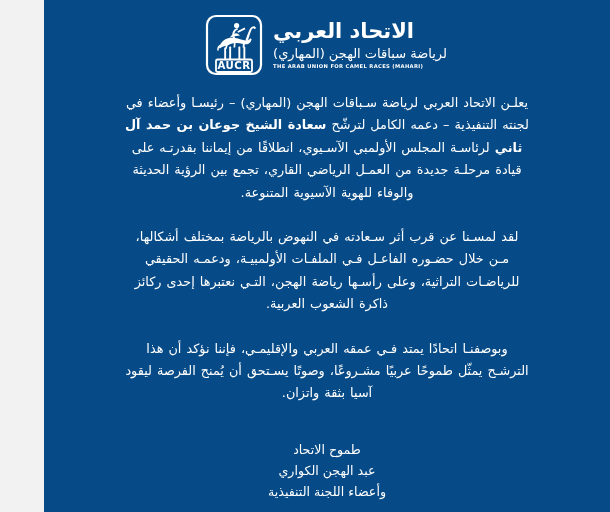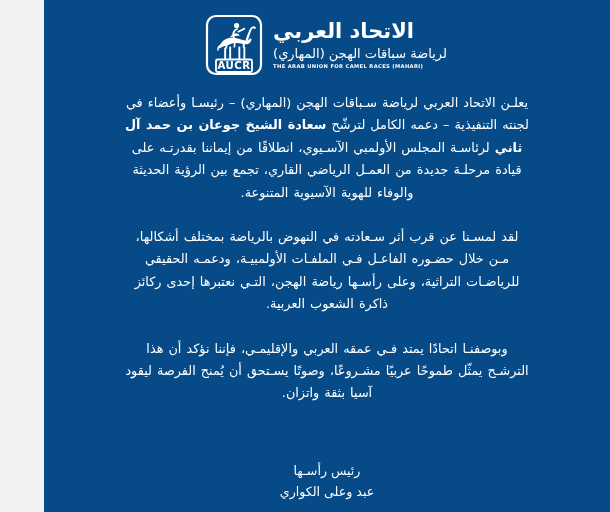--- a/index.html
+++ b/index.html
@@ -225,18 +225,19 @@
 
       <p class="para" id="para-1"><span>يعلـن الاتحاد العربي لرياضة سـباقات الهجن (المهاري) – رئيسـا وأعضاء في لجنته التنفيذية – دعمه الكامل لترشّح </span><b>سعادة الشيخ جوعان بن حمد آل ثاني</b><span> لرئاسـة المجلس الأولمبي الآسـيوي، انطلاقًا من إيماننا بقدرتـه على قيادة مرحلـة جديدة من العمـل الرياضي القاري، تجمع بين الرؤية الحديثة والوفاء للهوية الآسيوية المتنوعة.</span></p>
 
       <p class="para" id="para-2">لقد لمسـنا عن قرب أثر سـعادته في النهوض بالرياضة بمختلف أشكالها، مـن خلال حضـوره الفاعـل فـي الملفـات الأولمبيـة، ودعمـه الحقيقي للرياضـات التراثية، وعلى رأسـها رياضة الهجن، التـي نعتبرها إحدى ركائز ذاكرة الشعوب العربية.</p>
 
       <p class="para" id="para-3">وبوصفنـا اتحادًا يمتد فـي عمقه العربي والإقليمـي، فإننا نؤكد أن هذا الترشـح يمثّل طموحًا عربيًا مشـروعًا، وصوتًا يسـتحق أن يُمنح الفرصة ليقود آسيا بثقة واتزان.</p>
 
     </div>
 
     <div id="signature">
-      <div class="sig-line">رئيس رأسـها</div>
-      <div class="sig-line">عبد وعلى الكواري</div>
+      <div class="sig-line">طموح الاتحاد</div>
+      <div class="sig-line">عبد الهجن الكواري</div>
+      <div class="sig-line">وأعضاء اللجنة التنفيذية</div>
     </div>
 
   </div>
 </div>
 
 </body></html>

